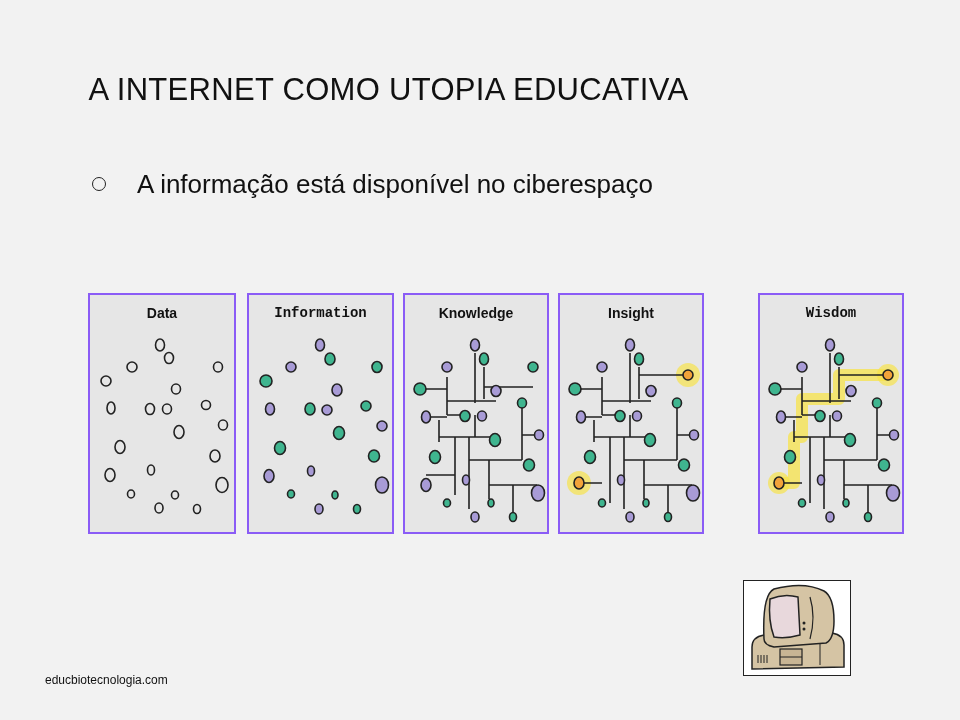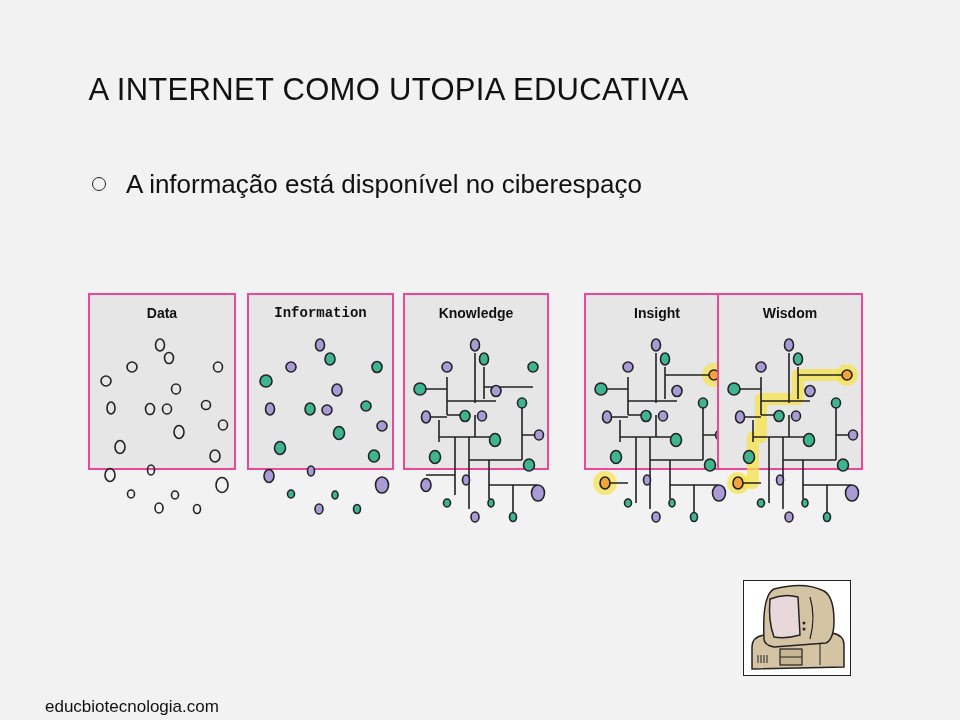--- a/index.html
+++ b/index.html
@@ -1,24 +1,24 @@
 <!DOCTYPE html>
 <html><head>
 <meta charset="utf-8">
 <style>
   html,body{margin:0;padding:0;}
   body{width:960px;height:720px;background:#f2f2f2;position:relative;overflow:hidden;font-family:"Liberation Sans",sans-serif;color:#111;}
   .title{position:absolute;left:0;width:777px;top:72px;text-align:center;font-size:31px;letter-spacing:0.3px;}
   .bullets{position:absolute;left:92px;top:162px;}
-  .bullet{display:flex;align-items:center;height:44px;font-size:26px;}
+  .bullet{display:flex;align-items:center;height:44px;font-size:26px;gap:11px;}
   .bullet .mark{width:14px;height:14px;border:1.5px solid #222;border-radius:50%;margin-right:20px;box-sizing:border-box;}
-  .panel{position:absolute;top:293px;height:177px;background:#e6e6e6;border:2px solid #ec4899;box-sizing:border-box;}
+  .panel{position:absolute;top:293px;height:241px;background:#e6e6e6;border:2px solid #8b5cf6;box-sizing:border-box;}
   .panel .ptitle{position:absolute;top:10px;left:0;right:0;text-align:center;font-weight:bold;font-size:14px;}
   .panel svg{position:absolute;left:0;top:0;}
-  .footer{position:absolute;left:45px;top:697px;font-size:17px;}
+  .footer{position:absolute;left:45px;top:673px;font-size:12px;}
   .computer{position:absolute;left:743px;top:580px;width:108px;height:96px;background:#fff;border:1px solid #222;box-sizing:border-box;}
 </style>
 </head>
 <body>
 
 <div>
   <div class="title">A INTERNET COMO UTOPIA EDUCATIVA</div>
 
   <div class="bullets">
     <div class="bullet">
@@ -110,21 +110,21 @@
         <ellipse cx="133" cy="198" rx="6.5" ry="8" fill="#a89bd6"></ellipse>
           <ellipse cx="42" cy="208" rx="3.5" ry="4" fill="#3fb58f"></ellipse>
         <ellipse cx="86" cy="208" rx="3" ry="4" fill="#3fb58f"></ellipse>
           <ellipse cx="70" cy="222" rx="4" ry="5" fill="#a89bd6"></ellipse>
         <ellipse cx="108" cy="222" rx="3.5" ry="4.5" fill="#3fb58f"></ellipse>
       </g>
     </svg>
     <div class="ptitle">Knowledge</div>
   </div>
 
-  <div class="panel" style="left:584px;width:146px;">
+  <div class="panel" style="left:558px;width:146px;">
     <svg width="146" height="237">
       <circle cx="128" cy="80" r="12" fill="#f7e34a" opacity="0.7"></circle>
       <circle cx="19" cy="188" r="12" fill="#f7e34a" opacity="0.7"></circle>
       <g stroke="#222" stroke-width="1.6" fill="none">
         <path d="M70 58 V108 M42 82 V120 M15 94 H42 M42 106 H91 M79 72 V104 M79 80 H128 M21 122 H42 M42 120 H60 M34 125 V147 M34 142 H85 M50 142 V208 M70 120 V142 M64 142 V214 M64 165 H117 M117 110 V165 M117 140 H130 M84 165 V204 M84 190 H132 M108 190 V218 M19 188 H42"></path>
       </g>
       <g stroke="#222" stroke-width="1.6">
         <ellipse cx="70" cy="50" rx="4.5" ry="6" fill="#a89bd6"></ellipse>
           <ellipse cx="79" cy="64" rx="4.5" ry="6" fill="#3fb58f"></ellipse>
         <ellipse cx="42" cy="72" rx="5" ry="5" fill="#a89bd6"></ellipse>
@@ -144,21 +144,21 @@
         <ellipse cx="133" cy="198" rx="6.5" ry="8" fill="#a89bd6"></ellipse>
           <ellipse cx="42" cy="208" rx="3.5" ry="4" fill="#3fb58f"></ellipse>
         <ellipse cx="86" cy="208" rx="3" ry="4" fill="#3fb58f"></ellipse>
           <ellipse cx="70" cy="222" rx="4" ry="5" fill="#a89bd6"></ellipse>
         <ellipse cx="108" cy="222" rx="3.5" ry="4.5" fill="#3fb58f"></ellipse>
       </g>
     </svg>
     <div class="ptitle">Insight</div>
   </div>
 
-  <div class="panel" style="left:717px;width:146px;">
+  <div class="panel" style="left:758px;width:146px;font-family:Liberation Mono, monospace;">
     <svg width="146" height="237">
       <path d="M128 80 H79 V104 H42 V142 H34 V188 H19" fill="none" stroke="#f7e34a" stroke-width="12" stroke-linejoin="round" stroke-linecap="round" opacity="0.75"></path>
       <circle cx="128" cy="80" r="11" fill="#f7e34a" opacity="0.7"></circle>
       <circle cx="19" cy="188" r="11" fill="#f7e34a" opacity="0.7"></circle>
       <g stroke="#222" stroke-width="1.6" fill="none">
         <path d="M70 58 V108 M42 82 V120 M15 94 H42 M42 106 H91 M79 72 V104 M79 80 H128 M21 122 H42 M42 120 H60 M34 125 V147 M34 142 H85 M50 142 V208 M70 120 V142 M64 142 V214 M64 165 H117 M117 110 V165 M117 140 H130 M84 165 V204 M84 190 H132 M108 190 V218 M19 188 H42"></path>
       </g>
       <g stroke="#222" stroke-width="1.6">
         <ellipse cx="70" cy="50" rx="4.5" ry="6" fill="#a89bd6"></ellipse>
           <ellipse cx="79" cy="64" rx="4.5" ry="6" fill="#3fb58f"></ellipse>

